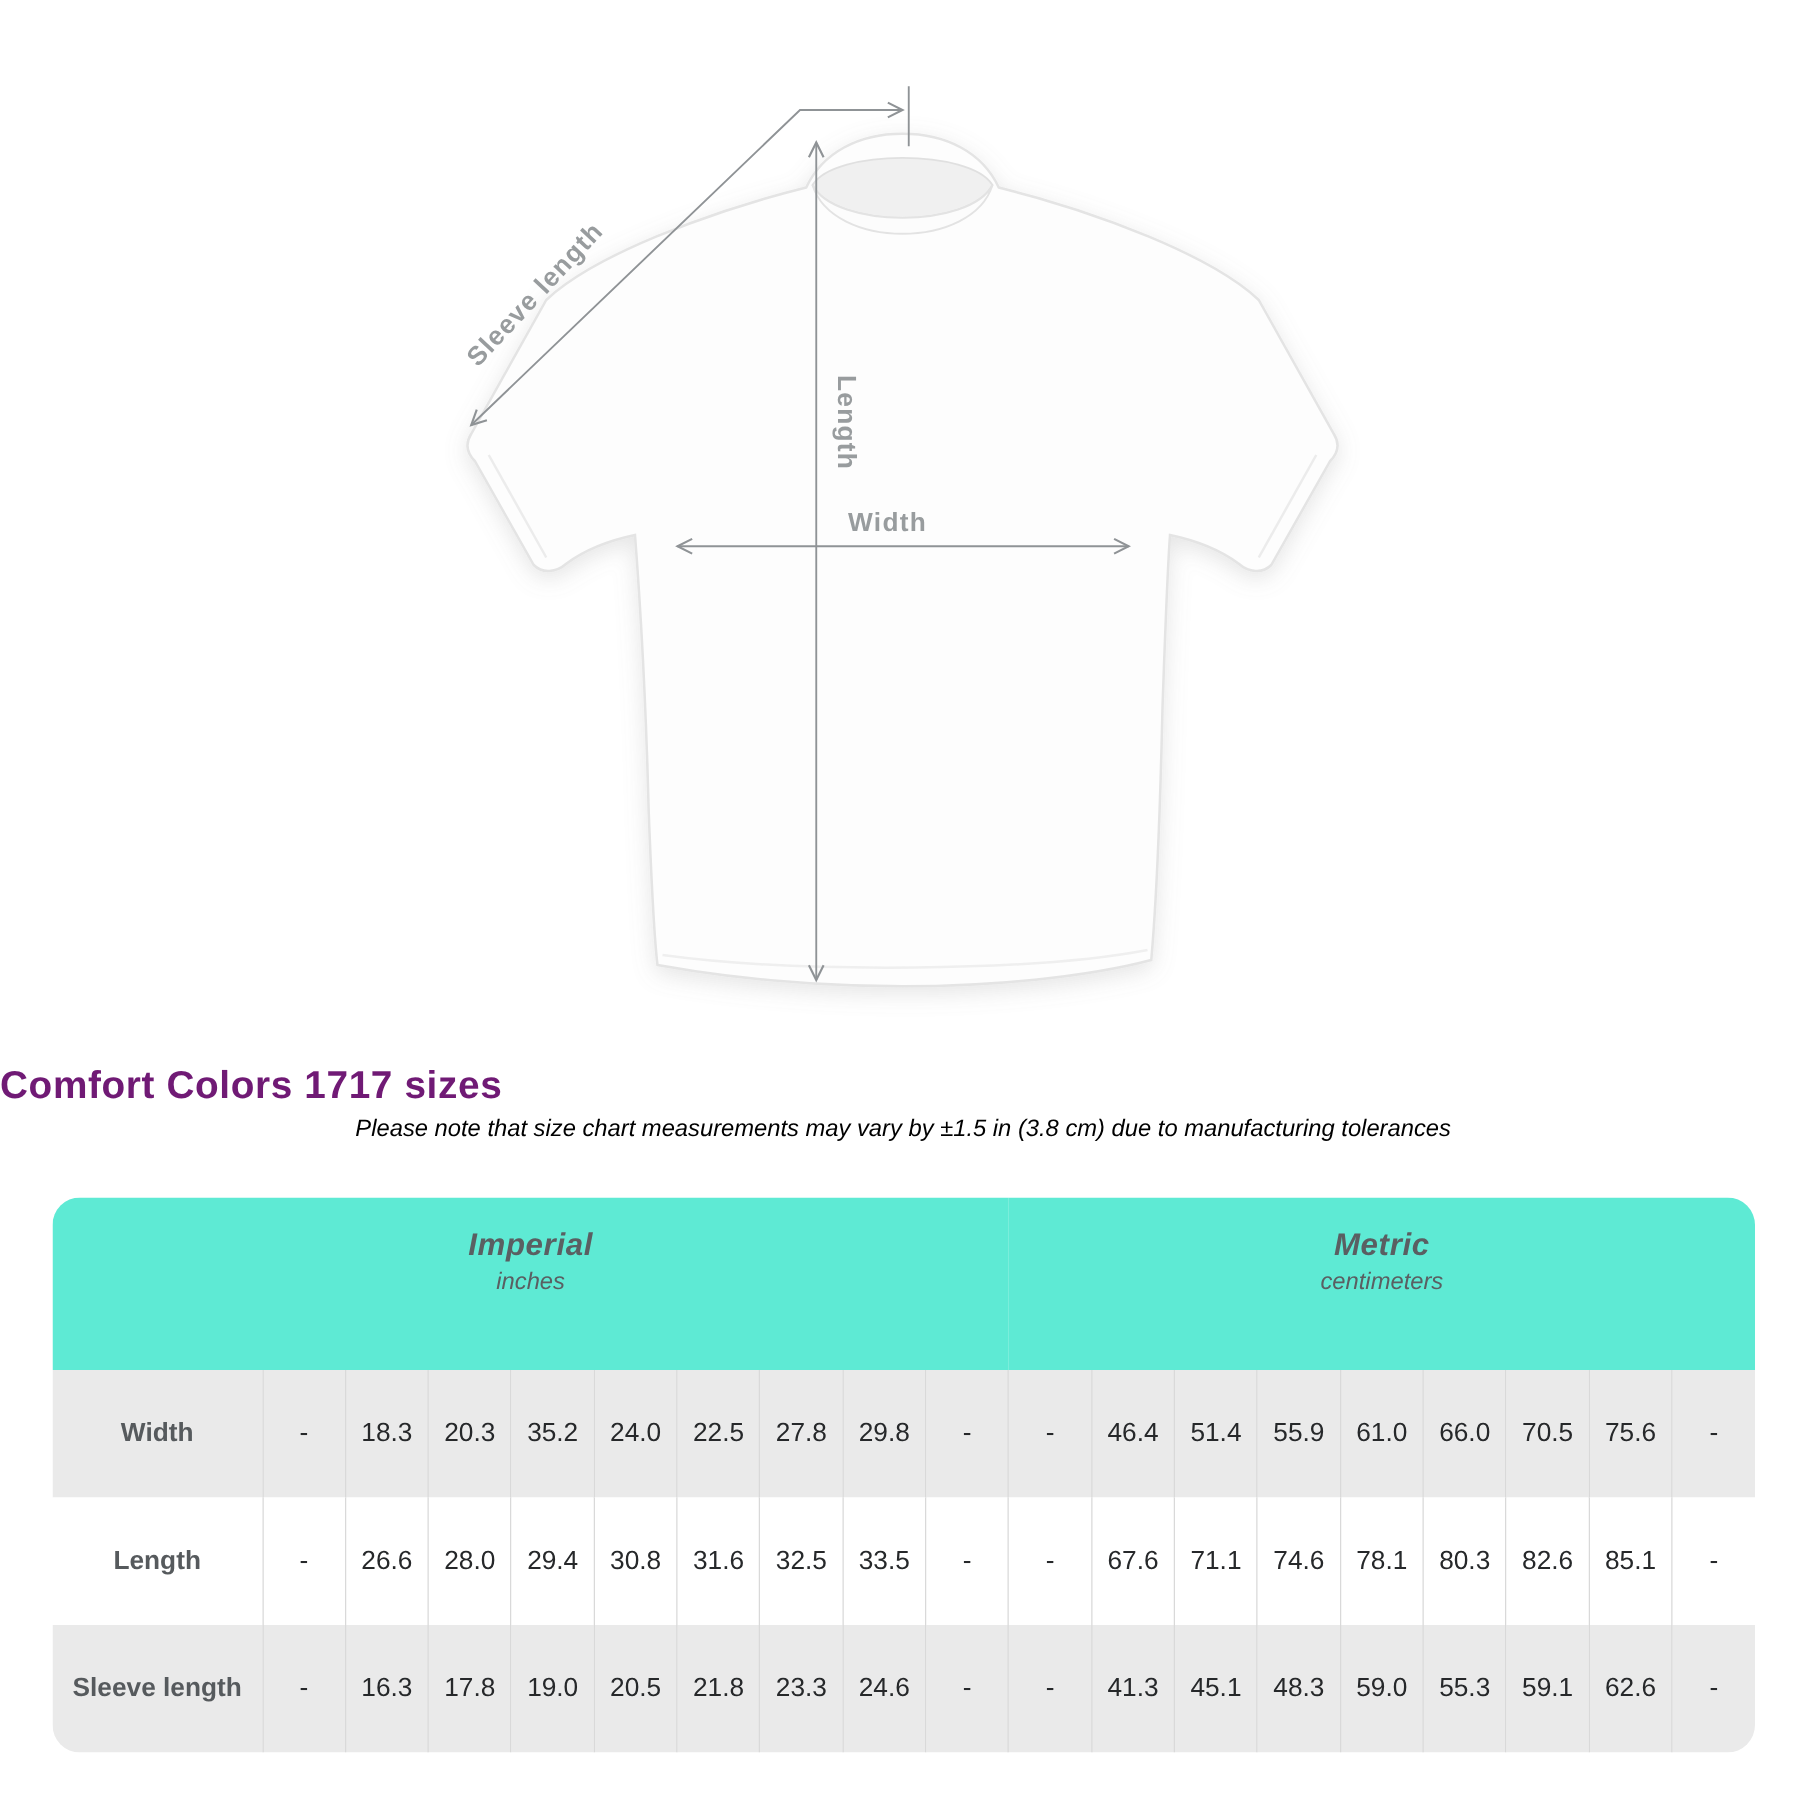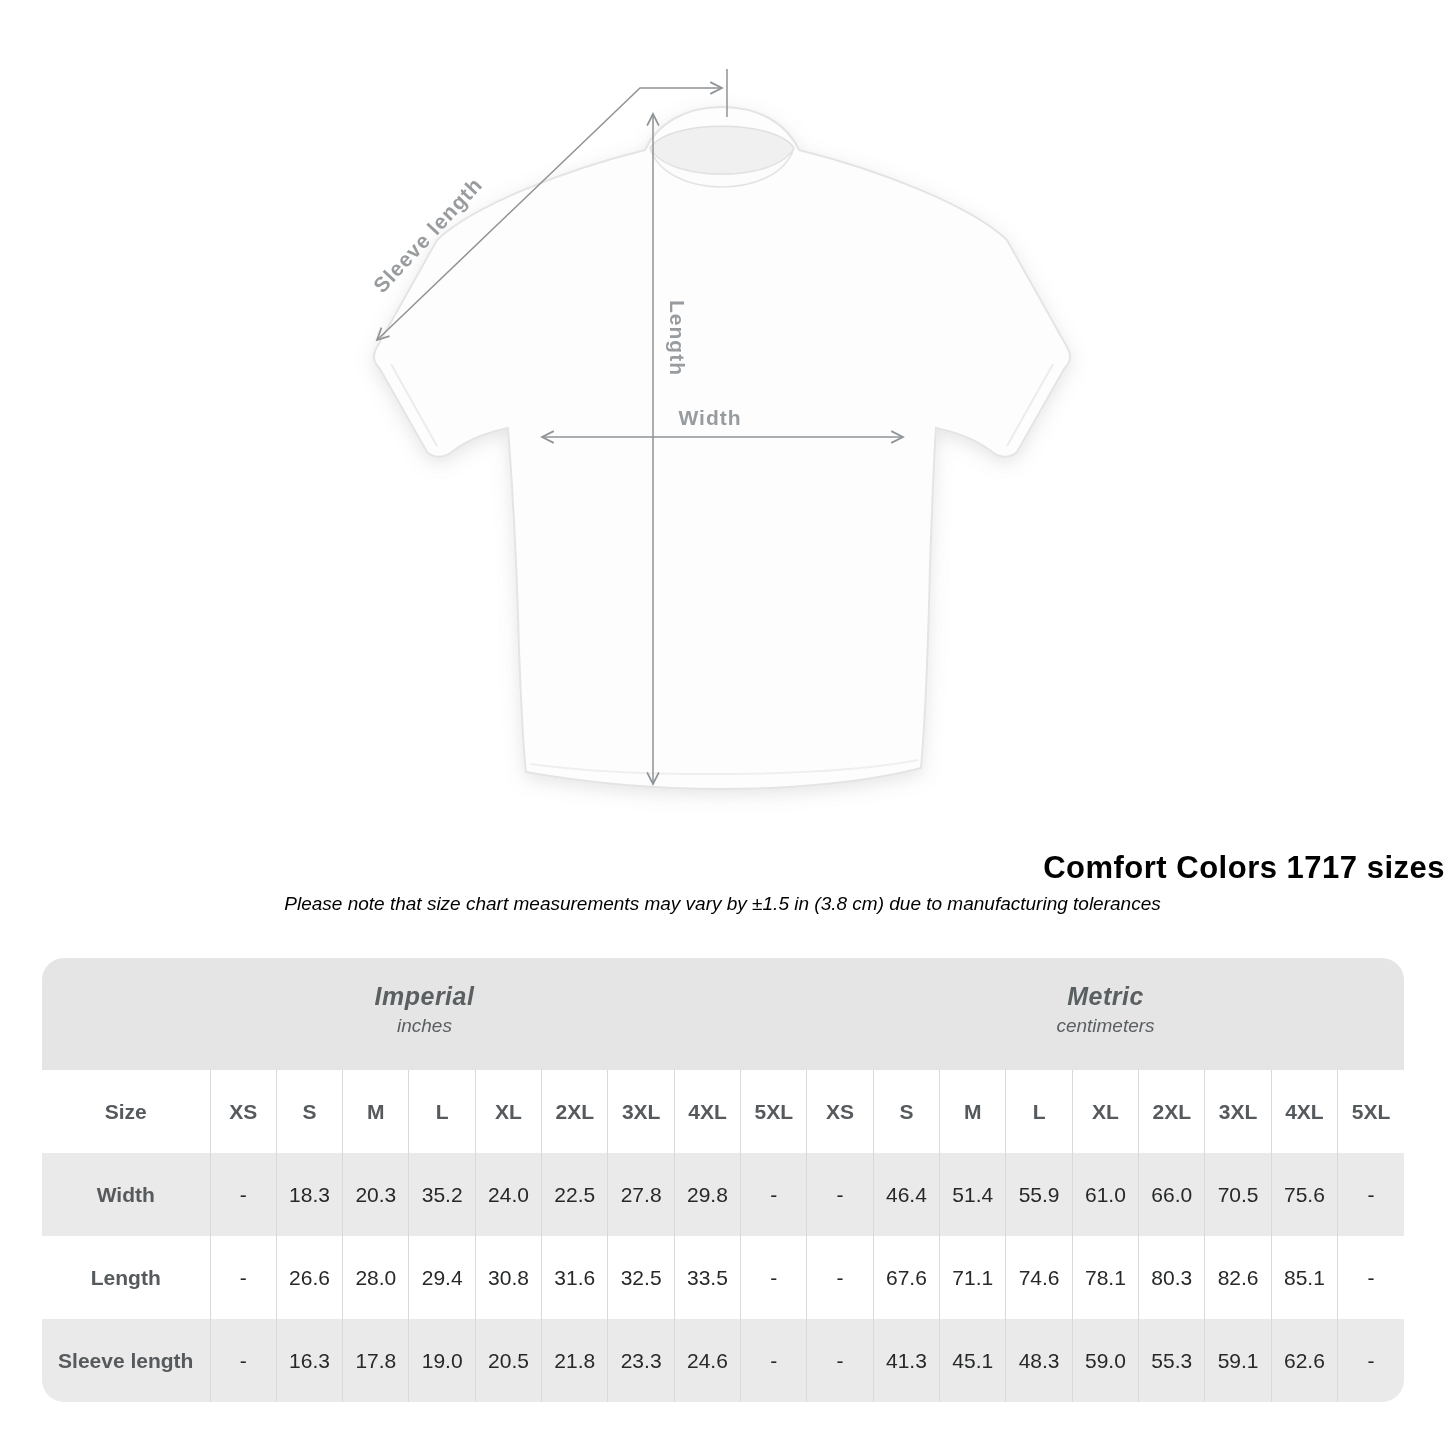--- a/index.html
+++ b/index.html
@@ -8,22 +8,22 @@
     width:1445px;height:1445px;
     background:#ffffff;
     font-family:"Liberation Sans",sans-serif;
     overflow:hidden;
   }
   .hero{position:absolute;top:0;left:0;width:1445px;height:840px;margin:0;}
   .hero svg{display:block;width:1445px;height:840px;}
 
   .title{
     position:absolute;top:850px;left:0;right:0;margin:0;
-    text-align:right;
-    font-size:31px;font-weight:bold;color:#000000;
+    text-align:left;
+    font-size:31px;font-weight:bold;color:#701a75;
     letter-spacing:0.5px;
   }
   .note{
     position:absolute;top:893px;left:0;right:0;margin:0;
     text-align:center;
     font-size:19px;font-style:italic;color:#000000;
   }
 
   .table-wrap{
     position:absolute;top:958px;left:42px;
@@ -32,21 +32,21 @@
   }
   table.size-table{
     width:100%;height:100%;
     border-collapse:collapse;table-layout:fixed;
   }
   table.size-table th,table.size-table td{
     padding:0;text-align:center;vertical-align:middle;
     font-family:"Liberation Sans",sans-serif;
   }
   tr.band{height:112px;}
-  tr.band th{background:#e5e5e5;vertical-align:top;padding-top:24px;}
+  tr.band th{background:#5eead4;vertical-align:top;padding-top:24px;}
   .band-label{font-size:25px;font-weight:bold;font-style:italic;color:#5a5f62;letter-spacing:0.5px;}
   .band-sub{font-size:19px;font-style:italic;color:#5a5f62;margin-top:4px;font-weight:normal;}
   tr.cols{height:83px;background:#ffffff;}
   tr.cols th{font-size:21px;font-weight:bold;color:#565a5d;}
   tr.data{height:83px;background:#ffffff;}
   tr.data.gray{background:#eaeaea;}
   tr.data th{font-size:21px;font-weight:bold;color:#565a5d;}
   tr.data td{font-size:21px;font-weight:normal;color:#26282a;}
   tr.cols th + th,
   tr.data th + td,
@@ -145,41 +145,20 @@
         <tr class="band">
           <th colspan="10">
             <div class="band-label">Imperial</div>
             <div class="band-sub">inches</div>
           </th>
           <th colspan="9">
             <div class="band-label">Metric</div>
             <div class="band-sub">centimeters</div>
           </th>
         </tr>
-        <tr class="cols" id="size-row">
-            <th>Size</th>
-            <th>XS</th>
-            <th>S</th>
-            <th>M</th>
-            <th>L</th>
-            <th>XL</th>
-            <th>2XL</th>
-            <th>3XL</th>
-            <th>4XL</th>
-            <th>5XL</th>
-            <th>XS</th>
-            <th>S</th>
-            <th>M</th>
-            <th>L</th>
-            <th>XL</th>
-            <th>2XL</th>
-            <th>3XL</th>
-            <th>4XL</th>
-            <th>5XL</th>
-          </tr>
       <tr class="data gray">
             <th>Width</th>
             <td>-</td>
             <td>18.3</td>
             <td>20.3</td>
             <td>35.2</td>
             <td>24.0</td>
             <td>22.5</td>
             <td>27.8</td>
             <td>29.8</td>

